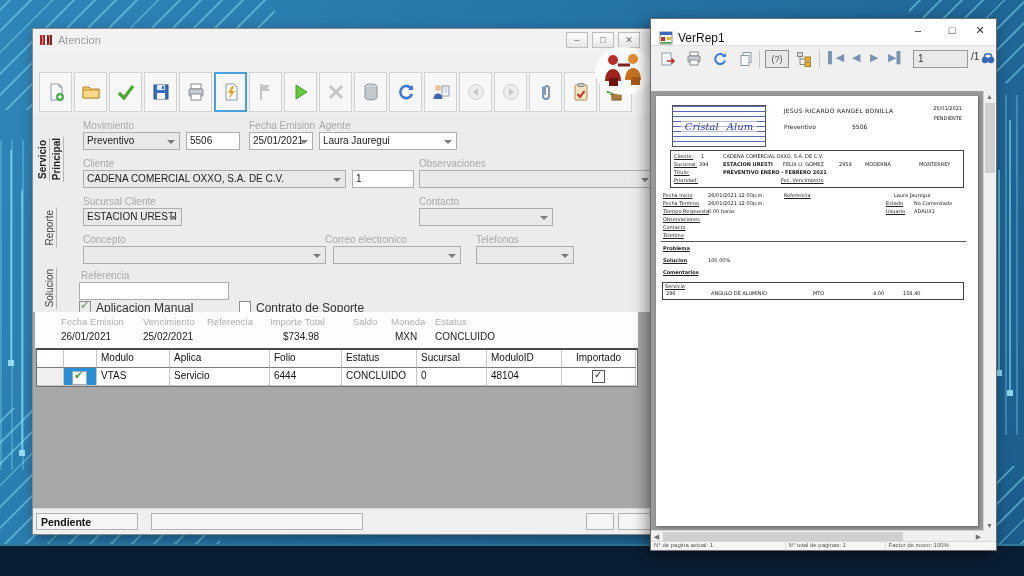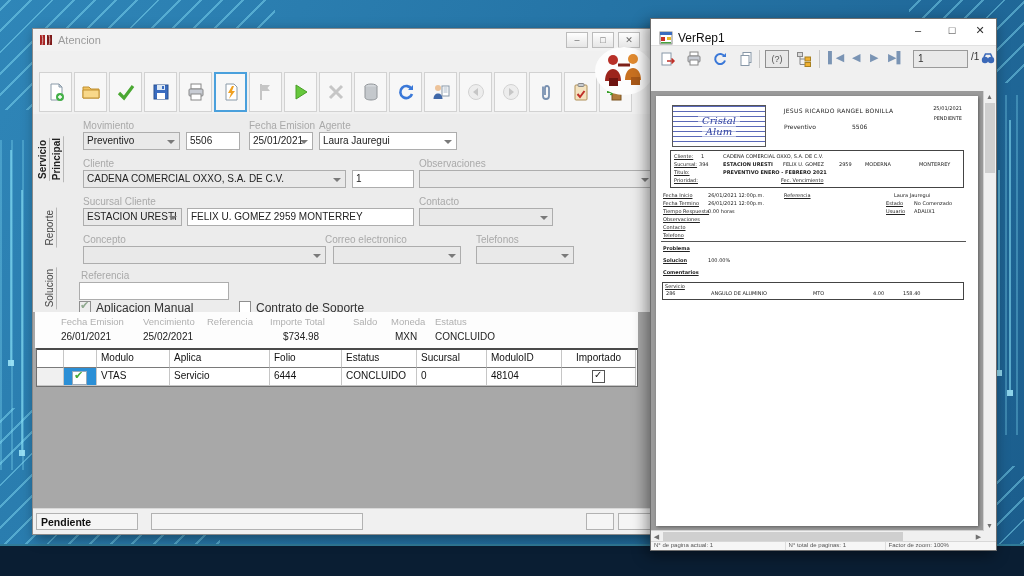--- a/index.html
+++ b/index.html
@@ -103,21 +103,21 @@
     padding:2px 8px;box-sizing:border-box;}
   #viewer{position:absolute;left:0;top:72px;right:12px;bottom:19px;background:#9a9a9a;overflow:hidden;}
   #page{position:absolute;left:5px;top:5px;width:322px;height:430px;background:#fff;
     box-shadow:1px 1px 3px rgba(0,0,0,.4);font-family:"DejaVu Sans",sans-serif;color:#222;}
   .r5{position:absolute;font-size:5px;white-space:nowrap;}
   .r6{position:absolute;font-size:6px;white-space:nowrap;}
   .u{text-decoration:underline;}
   .rbox{position:absolute;border:1px solid #444;}
   #logo{position:absolute;left:16px;top:9px;width:92px;height:40px;border:1px solid #555;
     background:repeating-linear-gradient(#5a68b8 0 1px,transparent 1px 5px);
-    display:flex;flex-direction:column;align-items:center;justify-content:center;}
+    display:flex;flex-direction:row;align-items:center;justify-content:center;}
   .logotxt{font-family:"DejaVu Serif",serif;font-style:italic;font-size:10px;color:#2b3da0;
     line-height:11px;background:rgba(255,255,255,.55);padding:0 4px;}
   
   #vscroll{position:absolute;right:0;top:72px;width:12px;bottom:19px;background:#f0f0f0;
     border-left:1px solid #d0d0d0;}
   #hscroll{position:absolute;left:0;right:12px;bottom:8px;height:11px;background:#f0f0f0;
     border-top:1px solid #d0d0d0;}
   .sarrow{position:absolute;font-size:7px;color:#707070;width:11px;height:11px;
     text-align:center;line-height:11px;}
   .thumbV{position:absolute;left:1px;top:12px;width:10px;height:70px;background:#cfcfcf;}
@@ -304,21 +304,20 @@
     <span class="cmb white" style="left:286px;top:18px;width:138px;">Laura Jauregui</span>
 
     <span class="lbl" style="left:50px;top:44px;">Cliente</span>
     <span class="cmb" style="left:50px;top:56px;width:263px;">CADENA COMERCIAL OXXO, S.A. DE C.V.</span>
     <span class="inp" style="left:319px;top:56px;width:62px;">1</span>
     <span class="lbl" style="left:386px;top:44px;">Observaciones</span>
     <span class="cmb" style="left:386px;top:56px;width:235px;"></span>
 
     <span class="lbl" style="left:50px;top:82px;">Sucursal Cliente</span>
     <span class="cmb" style="left:50px;top:94px;width:99px;">ESTACION URESTI</span>
-    <span class="inp" style="left:154px;top:94px;width:227px;">FELIX U. GOMEZ 2959 MONTERREY</span>
     <span class="lbl" style="left:386px;top:82px;">Contacto</span>
     <span class="cmb" style="left:386px;top:94px;width:134px;"></span>
 
     <span class="lbl" style="left:50px;top:120px;">Concepto</span>
     <span class="cmb" style="left:50px;top:132px;width:243px;"></span>
     <span class="lbl" style="left:292px;top:120px;">Correo electronico</span>
     <span class="cmb" style="left:300px;top:132px;width:128px;"></span>
     <span class="lbl" style="left:443px;top:120px;">Telefonos</span>
     <span class="cmb" style="left:443px;top:132px;width:98px;"></span>
 

